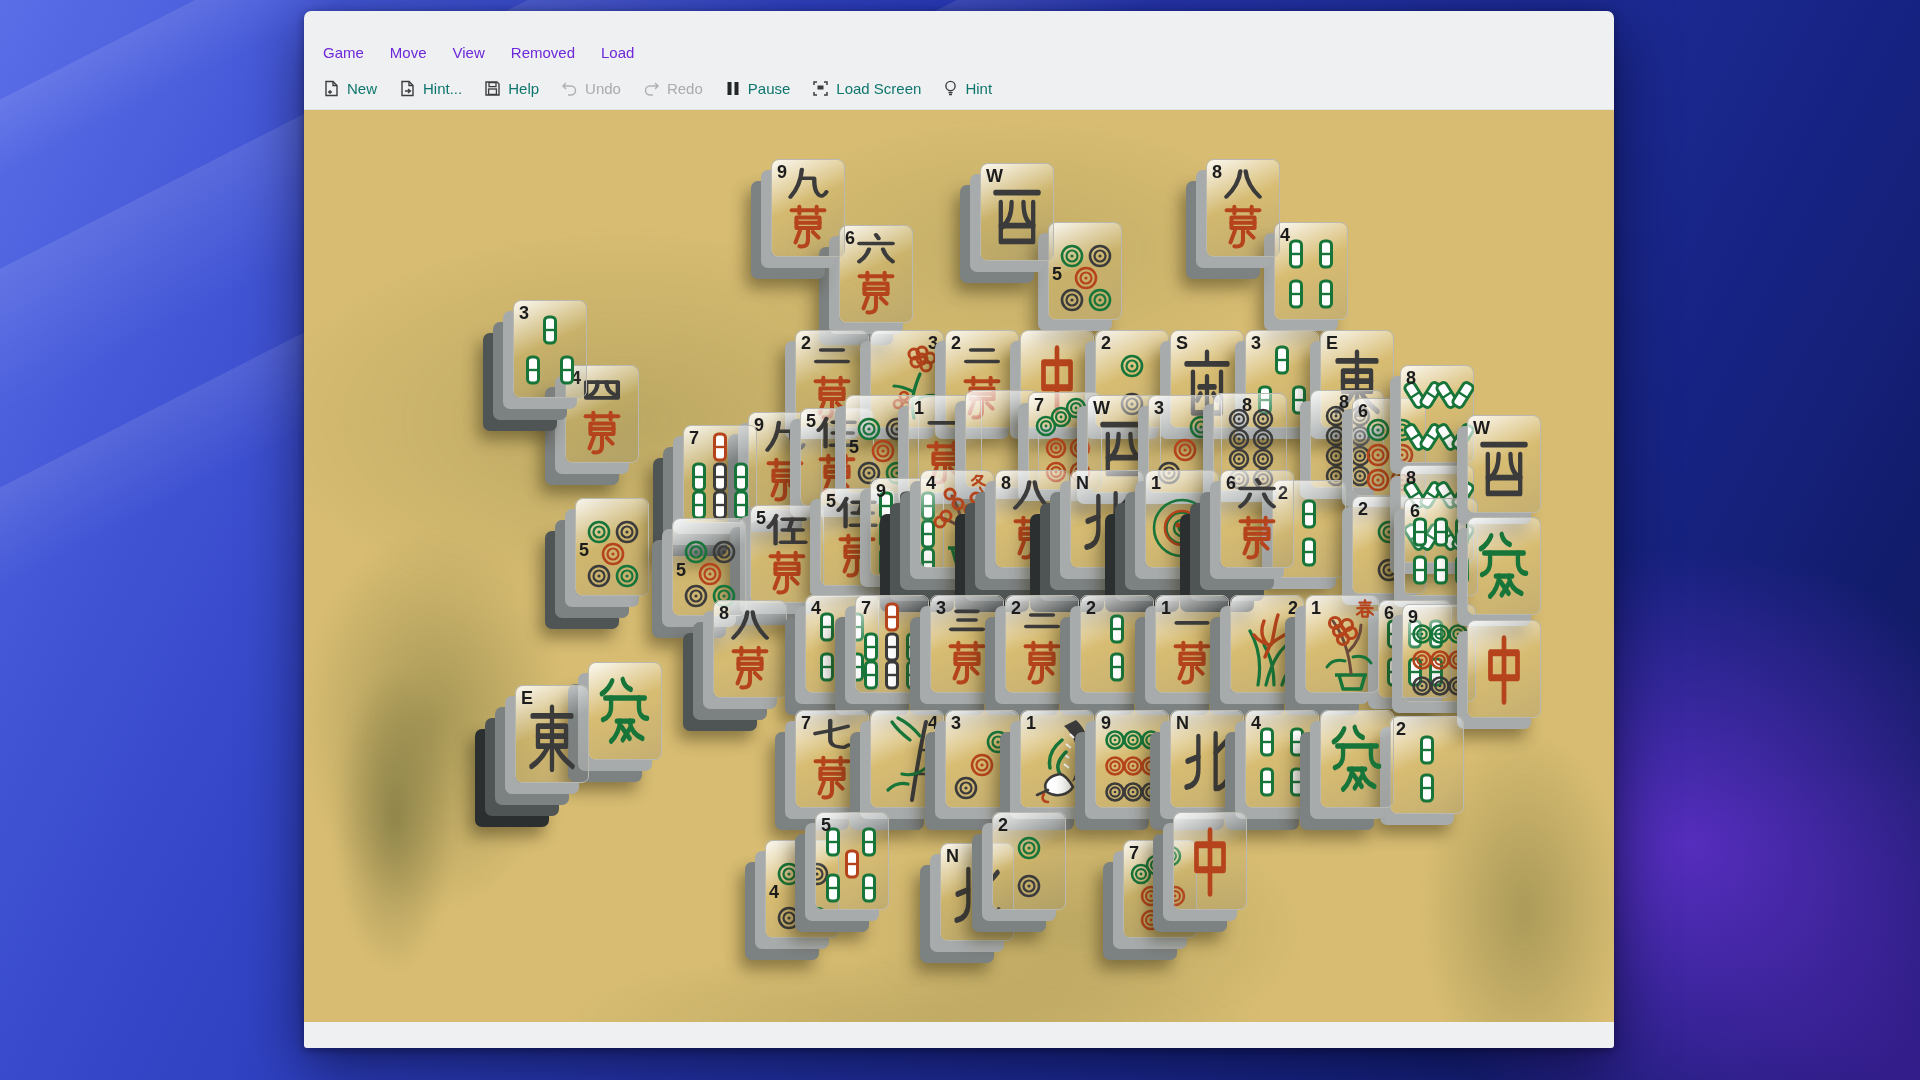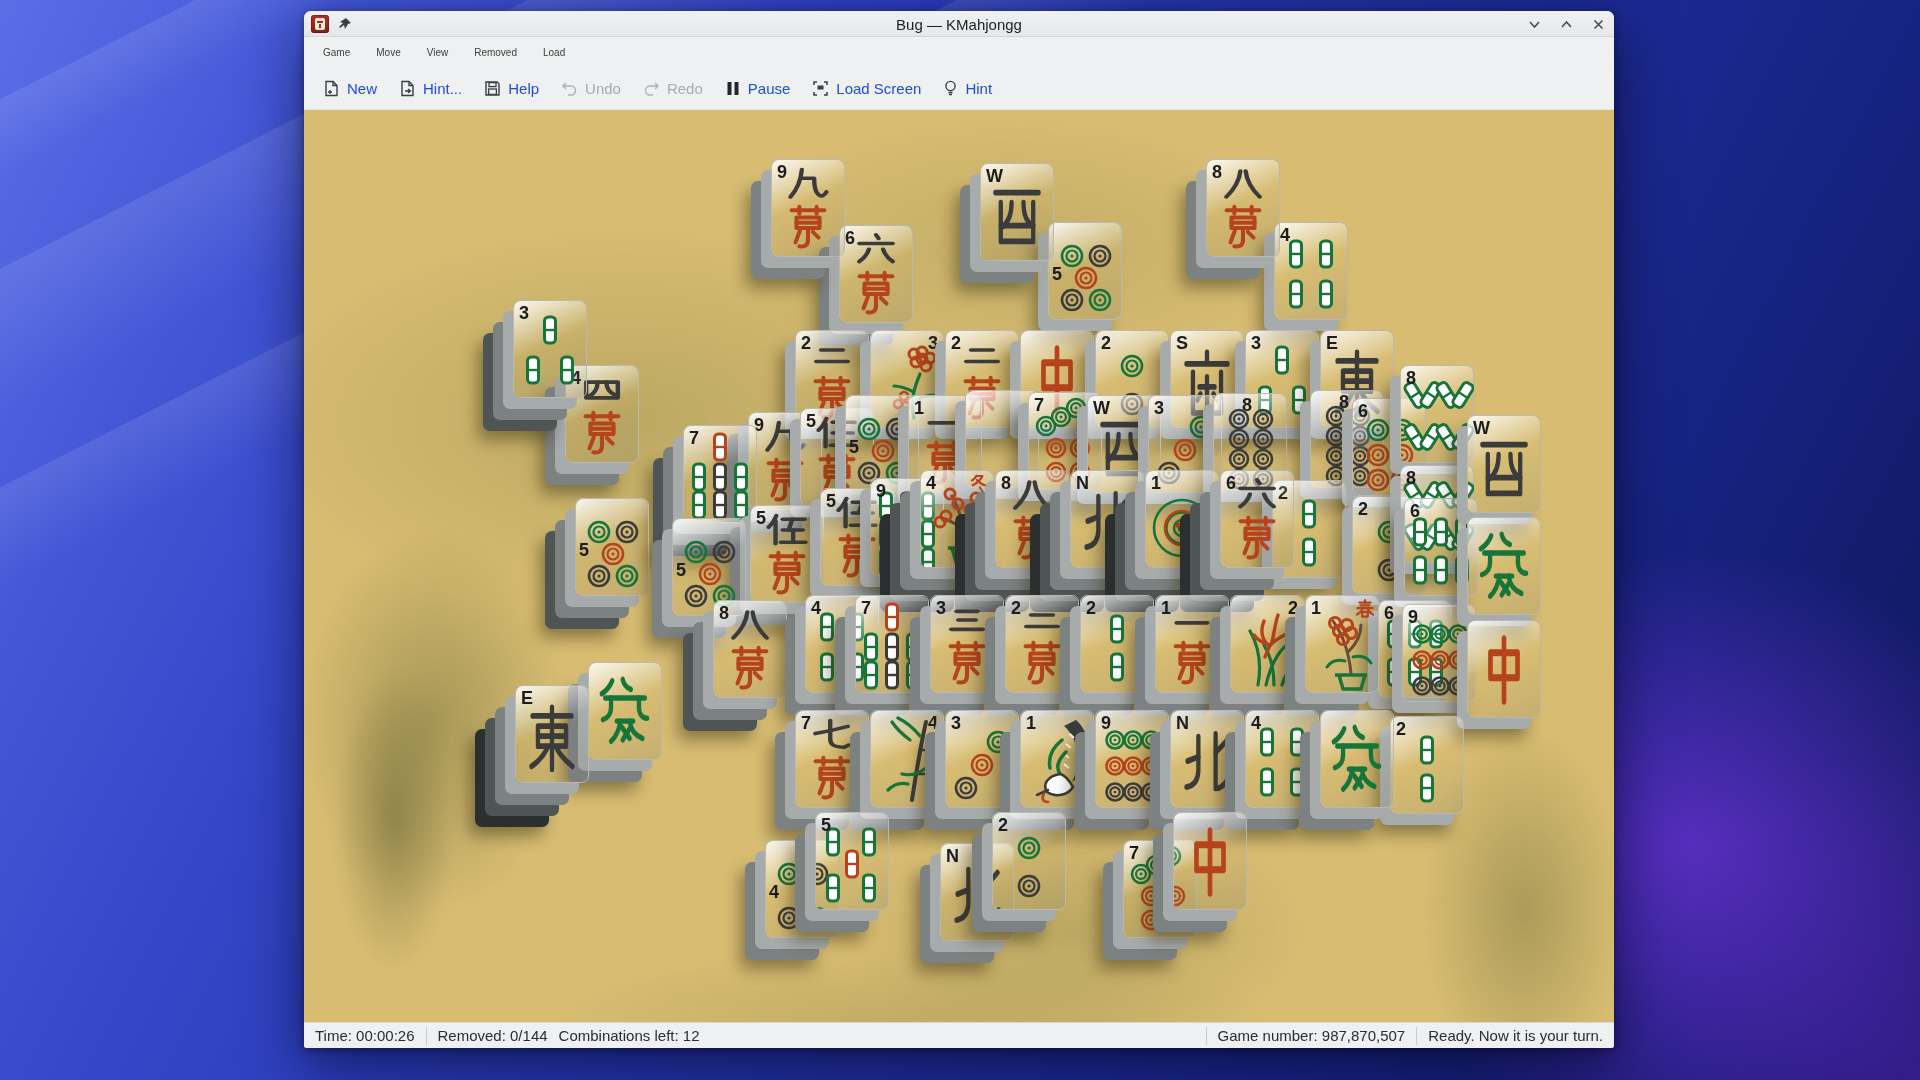--- a/index.html
+++ b/index.html
@@ -14,23 +14,23 @@
   .titlebar{position:absolute;left:0;top:0;right:0;height:26px;background:linear-gradient(#f0f1f2,#e6e7e8);border-bottom:1px solid #d4d5d6}
   .appicon{position:absolute;left:7px;top:4px;width:18px;height:18px;border-radius:3px;background:linear-gradient(#b03028,#7e1d16);box-shadow:inset 0 0 0 1px rgba(0,0,0,.25)}
   .appicon i{position:absolute;left:4px;top:3px;width:10px;height:12px;background:#f3e9d8;border-radius:2px;display:block}
   .appicon i:after{content:"";position:absolute;left:2px;top:3px;width:6px;height:2px;background:#a22c1d}
   .appicon i:before{content:"";position:absolute;left:4px;top:6px;width:2px;height:4px;background:#a22c1d}
   .pin{position:absolute;left:33px;top:5px;width:16px;height:16px}
   .title{position:absolute;left:120px;right:120px;top:0;height:26px;line-height:27px;text-align:center;font-size:15px;color:#1d1f21}
   .winbtns{position:absolute;right:8px;top:0;height:26px;display:flex;align-items:center;gap:16px}
   .winbtns span{width:16px;height:16px;display:inline-flex;align-items:center;justify-content:center;cursor:pointer}
   .menubar{position:absolute;left:0;top:27px;right:0;height:29px;background:#eff0f1;display:flex;align-items:center;padding-left:6px}
-  .menubar .mi{padding:4px 13px;font-size:10px;color:#404040;border-radius:3px;cursor:pointer}
+  .menubar .mi{padding:4px 13px;font-size:15px;color:#6d28d9;border-radius:3px;cursor:pointer}
   .toolbar{position:absolute;left:0;top:56px;right:0;height:43px;background:#eff0f1;display:flex;align-items:center;gap:4px;padding-left:10px;border-bottom:1px solid #e3e4e5}
-  .tb{display:flex;align-items:center;gap:7px;padding:7px 9px;border-radius:4px;font-size:15px;color:#1d4ed8;cursor:pointer}
+  .tb{display:flex;align-items:center;gap:7px;padding:7px 9px;border-radius:4px;font-size:15px;color:#0f766e;cursor:pointer}
   .tb.dis{color:#a9abad;cursor:default}
   .tb svg{display:block}
   .field{position:absolute;left:0;top:99px;right:0;height:912px;background:#d7bc72;overflow:hidden}
   .blob{position:absolute;border-radius:50%;filter:blur(5px);pointer-events:none}
   .statusbar{position:absolute;left:0;top:1011px;right:0;height:26px;background:#eff0f1;border-top:1px solid #d6d7d8;display:flex;align-items:center;font-size:15px;color:#2b2d2f}
   .seg{padding:0 11px;white-space:nowrap}
   .vsep{width:1px;height:18px;background:#c9cacb}
   .spacer{flex:1}
   .tile{position:absolute;width:74px;height:98px;cursor:pointer}
   .face{position:absolute;inset:0;border-radius:7px;border:1px solid #b9b9b2;background:linear-gradient(155deg,#ffffff 0%,#fbfbf9 40%,#ececе8 78%,#dcdcd6 100%);background:linear-gradient(155deg,#ffffff 0%,#fbfbf9 40%,#ececе8 78%,#dcdcd6 100%)}
@@ -43,48 +43,20 @@
 </style>
 </head>
 <body>
 
 <div class="screen">
   <div class="stripe" style="left:-120px;top:330px"></div>
   <div class="stripe" style="left:-260px;top:620px;height:90px"></div>
   <div class="stripe" style="left:-60px;top:130px;height:70px"></div>
 
   <div class="win">
-    <div class="titlebar">
-      <span class="appicon">
-          <i></i>
-        </span>
-      <span class="pin">
-        <svg width="16" height="16" viewBox="0 0 16 16">
-            <path d="M9 2 L14 7 L11 8 L8 13 L7 9 L3 12 L2 11 L6 7 L3 6 Z" fill="#3c3f41"></path>
-          </svg>
-      </span>
-      <div class="title">Bug — KMahjongg</div>
-      <div class="winbtns">
-        <span>
-            <svg width="13" height="13" viewBox="0 0 13 13">
-              <path d="M2 4 L6.5 9 L11 4" fill="none" stroke="#4a4d50" stroke-width="1.6"></path>
-            </svg>
-          </span>
-        <span>
-            <svg width="13" height="13" viewBox="0 0 13 13">
-              <path d="M2 9 L6.5 4 L11 9" fill="none" stroke="#4a4d50" stroke-width="1.6"></path>
-            </svg>
-          </span>
-        <span>
-            <svg width="13" height="13" viewBox="0 0 13 13">
-              <path d="M2.5 2.5 L10.5 10.5 M10.5 2.5 L2.5 10.5" fill="none" stroke="#4a4d50" stroke-width="1.6"></path>
-            </svg>
-          </span>
-      </div>
-    </div>
     <div class="menubar" id="menubar">
         <div class="mi">Game</div>
         <div class="mi">Move</div>
         <div class="mi">View</div>
         <div class="mi">Removed</div>
         <div class="mi">Load</div>
       </div>
     <div class="toolbar" id="toolbar">
         <div class="tb">
           <span>
@@ -1713,25 +1685,14 @@
             <div class="face" style="box-shadow: rgb(167, 171, 171) -10px 11px 0px, rgb(124, 129, 129) -20px 22px 0px, rgba(45, 38, 12, 0.45) -25px 31px 16px;"></div>
             <div style="position: absolute; inset: 0px; z-index: 2;">
               <svg class="gsvg" style="left:11px;top:11px" width="52" height="78" viewBox="0 0 100 100" preserveAspectRatio="none">
                 <path d="M24 28 H76 V60 H24 Z" fill="none" stroke="#b5441c" stroke-width="9" stroke-linecap="round" stroke-linejoin="round"></path>
                 <path d="M50 10 V90" fill="none" stroke="#b5441c" stroke-width="9" stroke-linecap="round" stroke-linejoin="round"></path>
               </svg>
             </div>
           </div>
         </div>
     </div>
-    <div class="statusbar">
-      <div class="seg">Time: 00:00:26</div>
-      <div class="vsep"></div>
-      <div class="seg">Removed: 0/144</div>
-      <div class="seg" style="padding-left:0">Combinations left: 12</div>
-      <div class="spacer"></div>
-      <div class="vsep"></div>
-      <div class="seg">Game number: 987,870,507</div>
-      <div class="vsep"></div>
-      <div class="seg">Ready. Now it is your turn.</div>
-    </div>
   </div>
 </div>
 
 </body></html>

